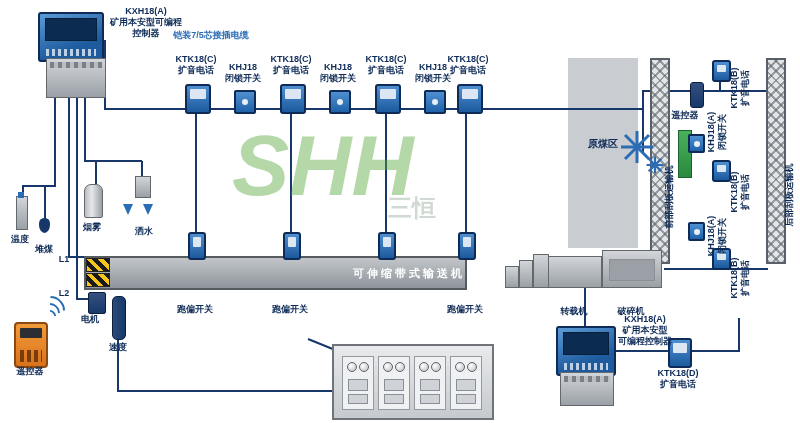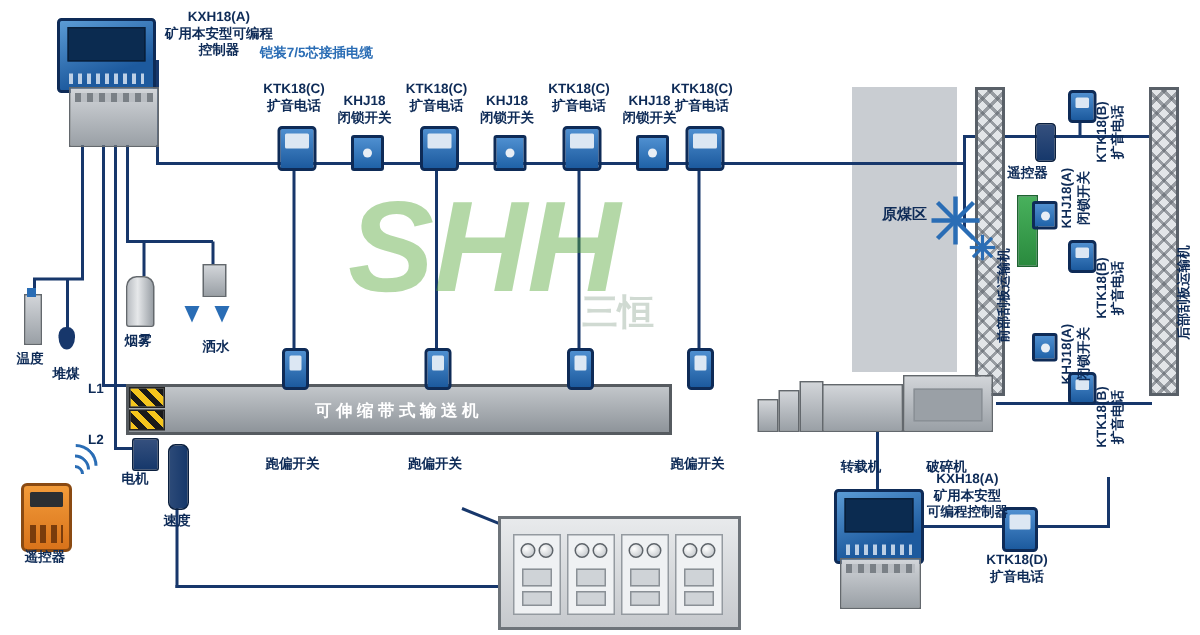--- a/index.html
+++ b/index.html
@@ -18,21 +18,21 @@
   .ctrl .keys { position:absolute; left:6px; bottom:4px; right:6px; height:7px;
           background:repeating-linear-gradient(90deg,#d8e4f2 0 3px,transparent 3px 6px); opacity:.85; }
   .graybox { position:absolute; background:linear-gradient(#d2d5d9,#9aa0a6); border:1px solid #63686d; z-index:2; }
   .graybox .term { position:absolute; left:3px; right:3px; top:3px; height:6px;
           background:repeating-linear-gradient(90deg,#7a8086 0 4px,#b9bdc2 4px 8px); }
   .phone { position:absolute; background:linear-gradient(#4f8fd0,#1c5a9e); border:2px solid #0e2b57; border-radius:3px; z-index:2; }
   .phone .face { position:absolute; left:3px; top:3px; right:3px; height:40%; background:#dce7f3; border-radius:1px; }
   .sw { position:absolute; background:linear-gradient(#4f8fd0,#1f62a8); border:2px solid #0e2b57; border-radius:2px; z-index:2; }
   .sw .dot { position:absolute; left:50%; top:50%; width:6px; height:6px; margin:-3px; background:#e8eef5; border-radius:50%; }
   .belt { position:absolute; background:linear-gradient(#c2c6ca,#8e949a); border:2px solid #565b60; z-index:1;
-          display:flex; align-items:center; justify-content:center; }
+          display:flex; align-items:center; justify-content:flex-end;padding-left:19px; }
   .beltlbl { color:#ffffff; font-weight:700; font-size:11px; letter-spacing:3px; }
   .hazard { position:absolute; background:repeating-linear-gradient(45deg,#f5c51d 0 4px,#1a1a1a 4px 8px);
           border:1px solid #222; z-index:3; }
   .truss { position:absolute; border:2px solid #596068; z-index:1;
           background: repeating-linear-gradient(45deg, rgba(90,96,104,.55) 0 2px, transparent 2px 7px),
                       repeating-linear-gradient(-45deg, rgba(90,96,104,.55) 0 2px, transparent 2px 7px), #e2e5e8; }
   .rawcoal { position:absolute; background:#c9cdd2; z-index:0; }
   .remote { position:absolute; background:linear-gradient(#f29b3a,#d9731a); border:2px solid #8a4a12; border-radius:4px; z-index:2; }
   .remote .rscr { position:absolute; left:4px; top:4px; right:4px; height:10px; background:#2b2f33; border-radius:1px; }
   .remote .rkeys { position:absolute; left:4px; bottom:4px; right:4px; height:12px;

